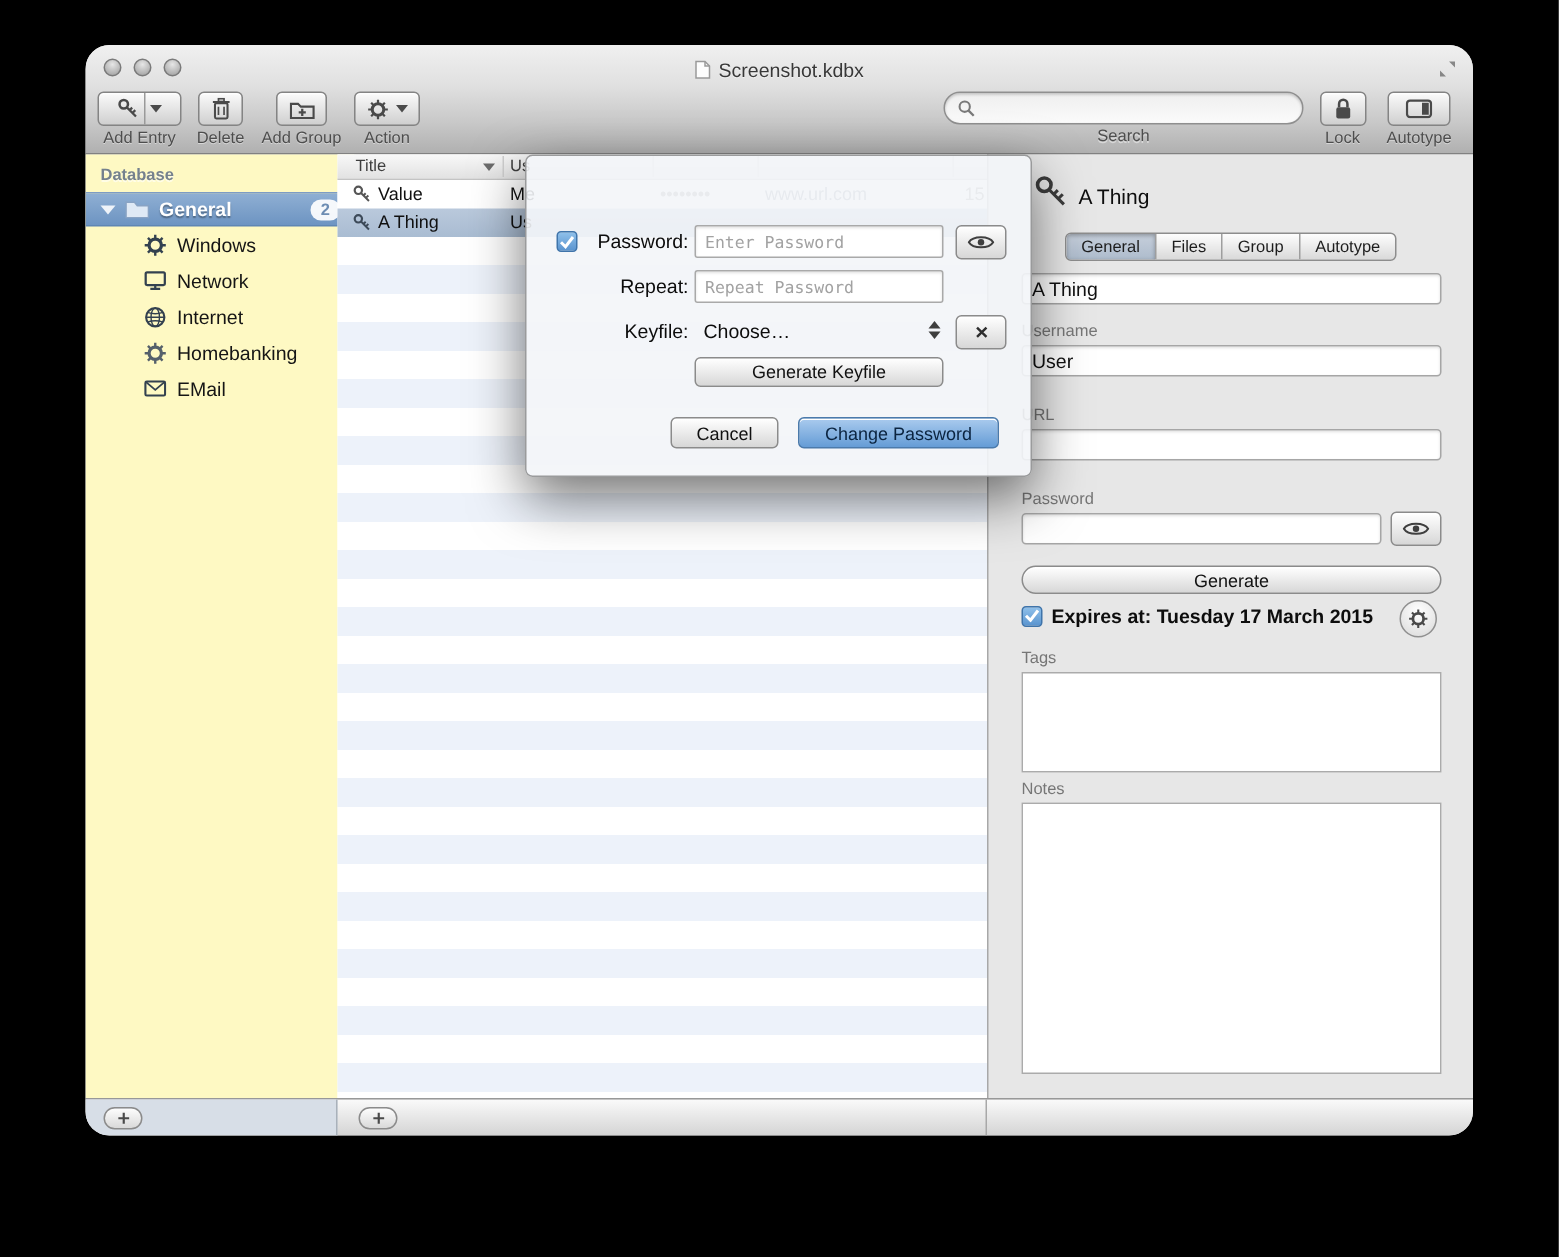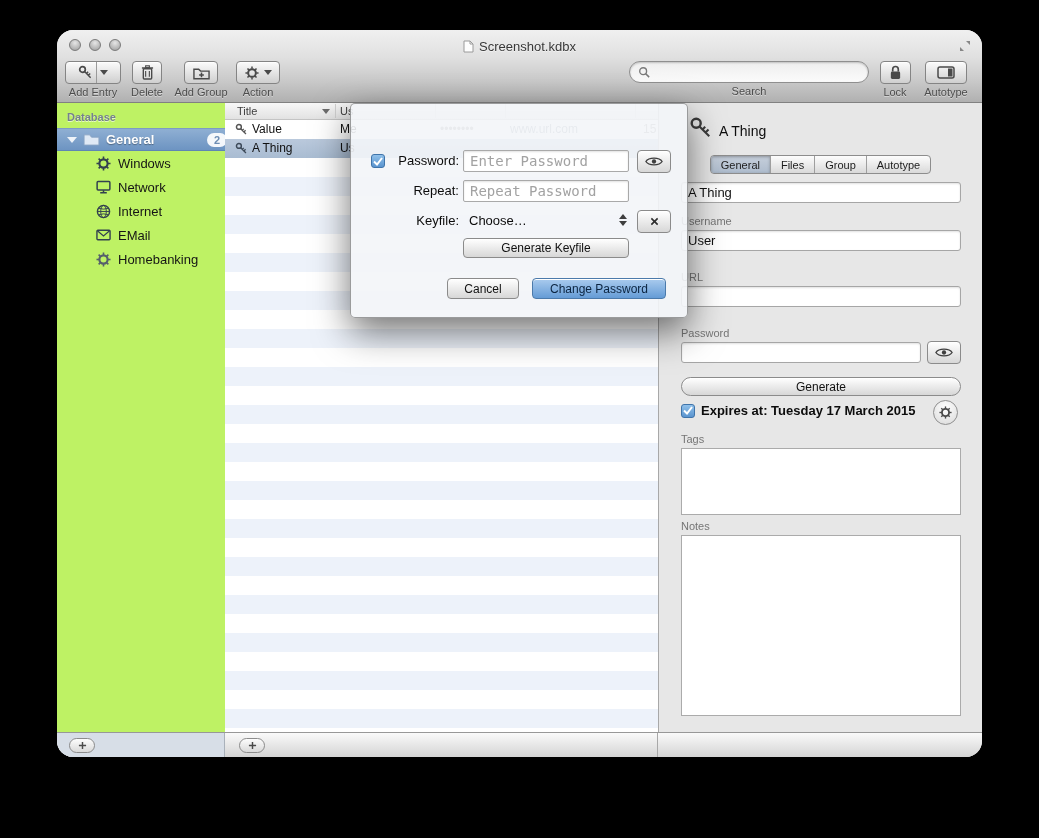--- a/index.html
+++ b/index.html
@@ -37,21 +37,21 @@
            border-top:5px solid #4a4a4a; display:inline-block; }
   .search-field { height:22px; border-radius:11px; border:1px solid #8f8f8f;
                   background:linear-gradient(#eeeeee,#fbfbfb);
                   box-shadow:inset 0 1px 2px rgba(0,0,0,.2);
                   display:flex; align-items:center; padding:0 8px; margin-bottom:2px; }
   .search-field input { border:none; outline:none; background:transparent; flex:1;
                         font-size:12px; margin-left:5px; font-family:"Liberation Sans",sans-serif; }
 
   
   .sidebar { position:absolute; left:0; top:73px; width:180px; bottom:25px;
-             background:#bef264; border-right:1px solid #a9b1ba; }
+             background:#fef9c3; border-right:1px solid #a9b1ba; }
   .sb-header { padding:8px 0 5px 10px; font-size:11px; font-weight:bold; color:#75818d;
                text-shadow:0 1px 0 rgba(255,255,255,.6); }
   .sb-group { height:23px; display:flex; align-items:center;
               background:linear-gradient(#8fafd3,#6d94c2);
               border-top:1px solid #7d9cc4; border-bottom:1px solid #5f86b4;
               color:#fff; font-weight:bold; font-size:13px; text-shadow:0 1px 1px rgba(0,0,0,.35); }
   .disclosure { width:0; height:0; border-left:5px solid transparent; border-right:5px solid transparent;
                 border-top:6px solid #eef3f9; margin:0 6px 0 10px; }
   .sb-badge { margin-left:auto; margin-right:9px; background:rgba(255,255,255,.92);
               color:#6d8db3; font-size:11px; font-weight:bold; border-radius:9px;
@@ -121,21 +121,21 @@
 
   
   .popover { position:absolute; left:293px; top:73px; width:338px; height:215px;
              background:rgba(243,245,248,.9); border:1px solid rgba(80,80,80,.55);
              border-radius:5px; box-shadow:0 14px 36px rgba(0,0,0,.55); z-index:50; }
   .pop-row { position:absolute; left:0; right:0; height:34px; }
   .pop-label { position:absolute; left:0; top:3px; width:108px; text-align:right;
                font-size:13px; color:#0c0c0c; }
   .pop-input { position:absolute; left:112px; top:0; width:166px; height:22px;
                border:1px solid #a9a9a9; border-radius:2px; background:#fff; padding:0 6px;
-               font-family:"DejaVu Sans Mono",monospace; font-size:14px; color:#222; outline:none;
+               font-family:"DejaVu Sans Mono",monospace; font-size:11px; color:#222; outline:none;
                box-shadow:inset 0 1px 2px rgba(0,0,0,.12); }
   .pop-input::placeholder { color:#a2a2a2; }
   .stepper { position:absolute; left:268px; top:4px; display:flex; flex-direction:column; gap:2px; }
   .stepper .up { width:0; height:0; border-left:4px solid transparent; border-right:4px solid transparent;
                  border-bottom:5px solid #3e3e3e; }
   .stepper .down { width:0; height:0; border-left:4px solid transparent; border-right:4px solid transparent;
                    border-top:5px solid #3e3e3e; }
 </style>
 </head>
 <body>
@@ -289,41 +289,41 @@
     <div class="sb-item">
       <svg class="ico" width="15" height="15" viewBox="0 0 16 16">
           <circle cx="8" cy="8" r="6.5" fill="none" stroke="#33414f" stroke-width="1.5"></circle>
           <ellipse cx="8" cy="8" rx="3" ry="6.5" fill="none" stroke="#33414f" stroke-width="1"></ellipse>
           <line x1="1.5" y1="8" x2="14.5" y2="8" stroke="#33414f" stroke-width="1"></line>
           <path d="M2.5 4.5 Q8 6.5 13.5 4.5 M2.5 11.5 Q8 9.5 13.5 11.5" fill="none" stroke="#33414f" stroke-width="1"></path>
         </svg>
       <span>Internet</span>
     </div>
     <div class="sb-item">
-      <svg class="ico" width="15" height="12" viewBox="0 0 16 12">
-          <rect x="1" y="1" width="14" height="10" rx="1" fill="none" stroke="#33414f" stroke-width="1.5"></rect>
-          <path d="M1.5 1.5 L8 7 L14.5 1.5" fill="none" stroke="#33414f" stroke-width="1.3"></path>
-        </svg>
-      <span>EMail</span>
-    </div>
-    <div class="sb-item">
       <svg class="ico" width="15" height="15" viewBox="0 0 16 16">
           <circle cx="8" cy="8" r="4.4" fill="none" stroke="#55606b" stroke-width="2.3"></circle>
           <g stroke="#55606b" stroke-width="1.7">
             <line x1="8" y1="0.5" x2="8" y2="3.2"></line>
             <line x1="8" y1="12.8" x2="8" y2="15.5"></line>
             <line x1="0.5" y1="8" x2="3.2" y2="8"></line>
             <line x1="12.8" y1="8" x2="15.5" y2="8"></line>
             <line x1="2.8" y1="2.8" x2="4.7" y2="4.7"></line>
             <line x1="11.3" y1="11.3" x2="13.2" y2="13.2"></line>
             <line x1="2.8" y1="13.2" x2="4.7" y2="11.3"></line>
             <line x1="11.3" y1="4.7" x2="13.2" y2="2.8"></line>
           </g>
         </svg>
       <span>Homebanking</span>
+    </div>
+    <div class="sb-item">
+      <svg class="ico" width="15" height="12" viewBox="0 0 16 12">
+          <rect x="1" y="1" width="14" height="10" rx="1" fill="none" stroke="#33414f" stroke-width="1.5"></rect>
+          <path d="M1.5 1.5 L8 7 L14.5 1.5" fill="none" stroke="#33414f" stroke-width="1.3"></path>
+        </svg>
+      <span>EMail</span>
     </div>
   </div>
 
   <div class="entry-list">
     <div class="list-header">
       <span class="lh-label" style="left:12px;">Title</span>
       <span class="sort-ind" style="left:97px;"></span>
       <span class="col-sep" style="left:110px;"></span>
       <span class="lh-label" style="left:115px;">Us</span>
       <span class="col-sep" style="left:210px;"></span>

